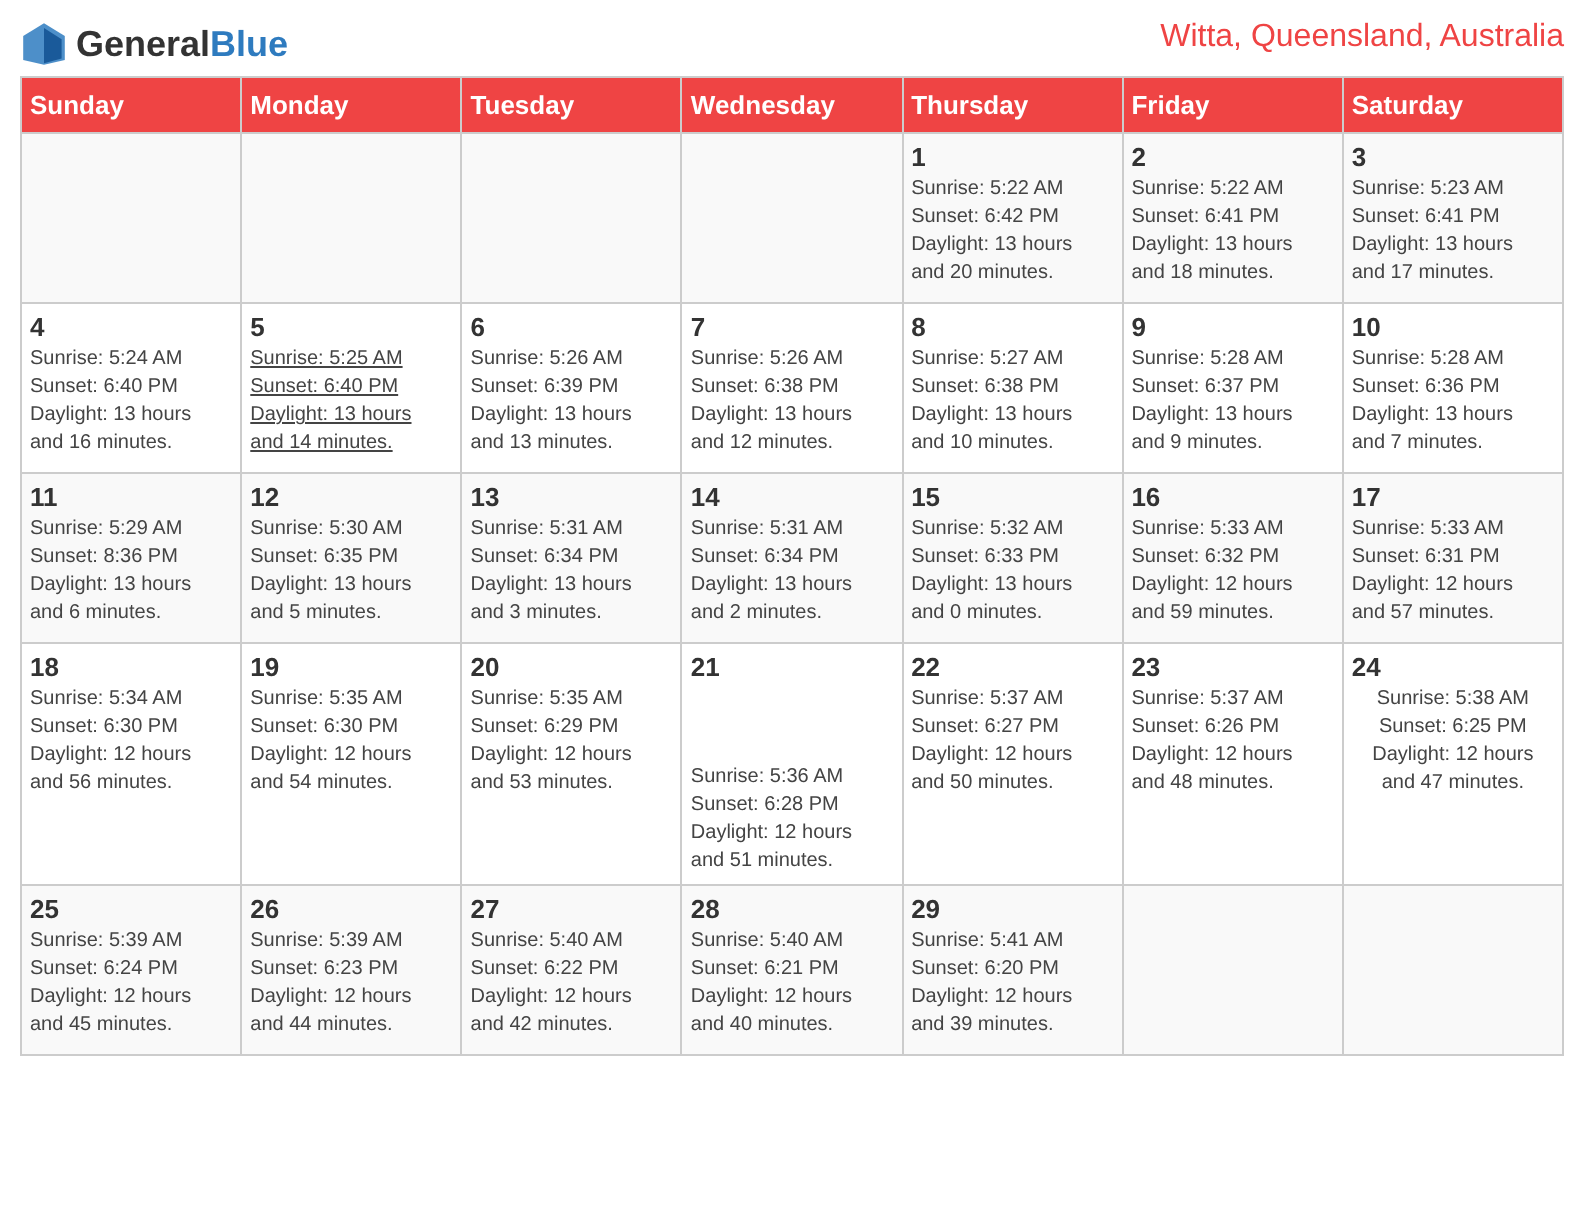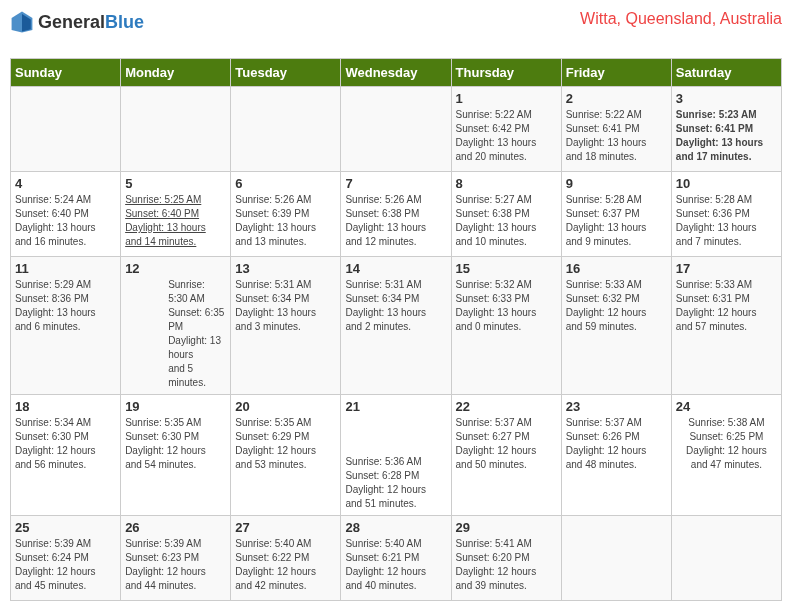--- a/index.html
+++ b/index.html
@@ -7,21 +7,21 @@
       font-family: Arial, sans-serif;
       background: #fff;
       width: 792px;
       min-height: 612px;
       padding: 10px;
     }
     .header-area {
       display: flex;
       justify-content: space-between;
       align-items: flex-start;
-      margin-bottom: 24px;
+      margin-bottom: 4px;
     }
     .logo {
       display: flex;
       align-items: center;
       gap: 4px;
     }
     .logo-text-general {
       font-size: 18px;
       font-weight: bold;
       color: #333;
@@ -46,21 +46,21 @@
     .sub-title {
       font-size: 16px;
       color: #ef4444;
     }
     table {
       width: 100%;
       border-collapse: collapse;
       table-layout: fixed;
     }
     thead tr th {
-      background-color: #4d7c0f;
+      background-color: #ef4444;
       color: #fff;
       font-size: 13px;
       font-weight: bold;
       padding: 6px 4px;
       text-align: left;
       border: 1px solid #ccc;
     }
     tbody tr td {
       vertical-align: top;
       border: 1px solid #ccc;
@@ -133,21 +133,21 @@
         </td>
         <td>
           <span class="day-number">2</span>
           <div class="day-info" style="white-space: pre-line;">Sunrise: 5:22 AM
 Sunset: 6:41 PM
 Daylight: 13 hours
 and 18 minutes.</div>
         </td>
         <td>
           <span class="day-number">3</span>
-          <div class="day-info" style="white-space: pre-line; font-weight: bold;">Sunrise: 5:23 AM
+          <div class="day-info" style="white-space: pre-line;">Sunrise: 5:23 AM
 Sunset: 6:41 PM
 Daylight: 13 hours
 and 17 minutes.</div>
         </td>
       </tr>
       <tr>
         <td>
           <span class="day-number">4</span>
           <div class="day-info" style="white-space: pre-line;">Sunrise: 5:24 AM
 Sunset: 6:40 PM
@@ -200,21 +200,21 @@
       <tr>
         <td>
           <span class="day-number">11</span>
           <div class="day-info" style="white-space: pre-line;">Sunrise: 5:29 AM
 Sunset: 8:36 PM
 Daylight: 13 hours
 and 6 minutes.</div>
         </td>
         <td>
           <span class="day-number">12</span>
-          <div class="day-info" style="white-space: pre-line; margin-left: 43px;">Sunrise: 5:30 AM
+          <div class="day-info" style="white-space: pre-line;">Sunrise: 5:30 AM
 Sunset: 6:35 PM
 Daylight: 13 hours
 and 5 minutes.</div>
         </td>
         <td>
           <span class="day-number">13</span>
           <div class="day-info" style="white-space: pre-line;">Sunrise: 5:31 AM
 Sunset: 6:34 PM
 Daylight: 13 hours
 and 3 minutes.</div>

